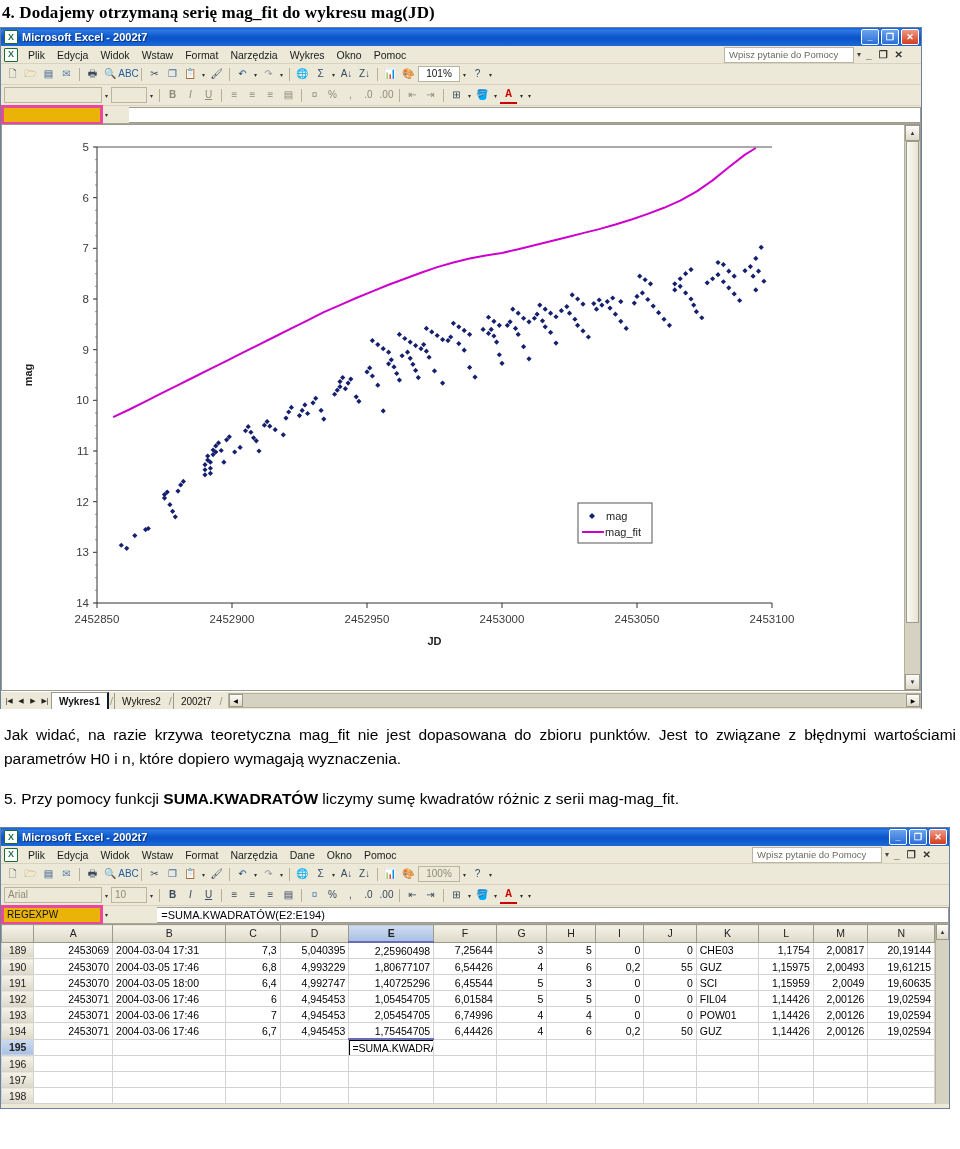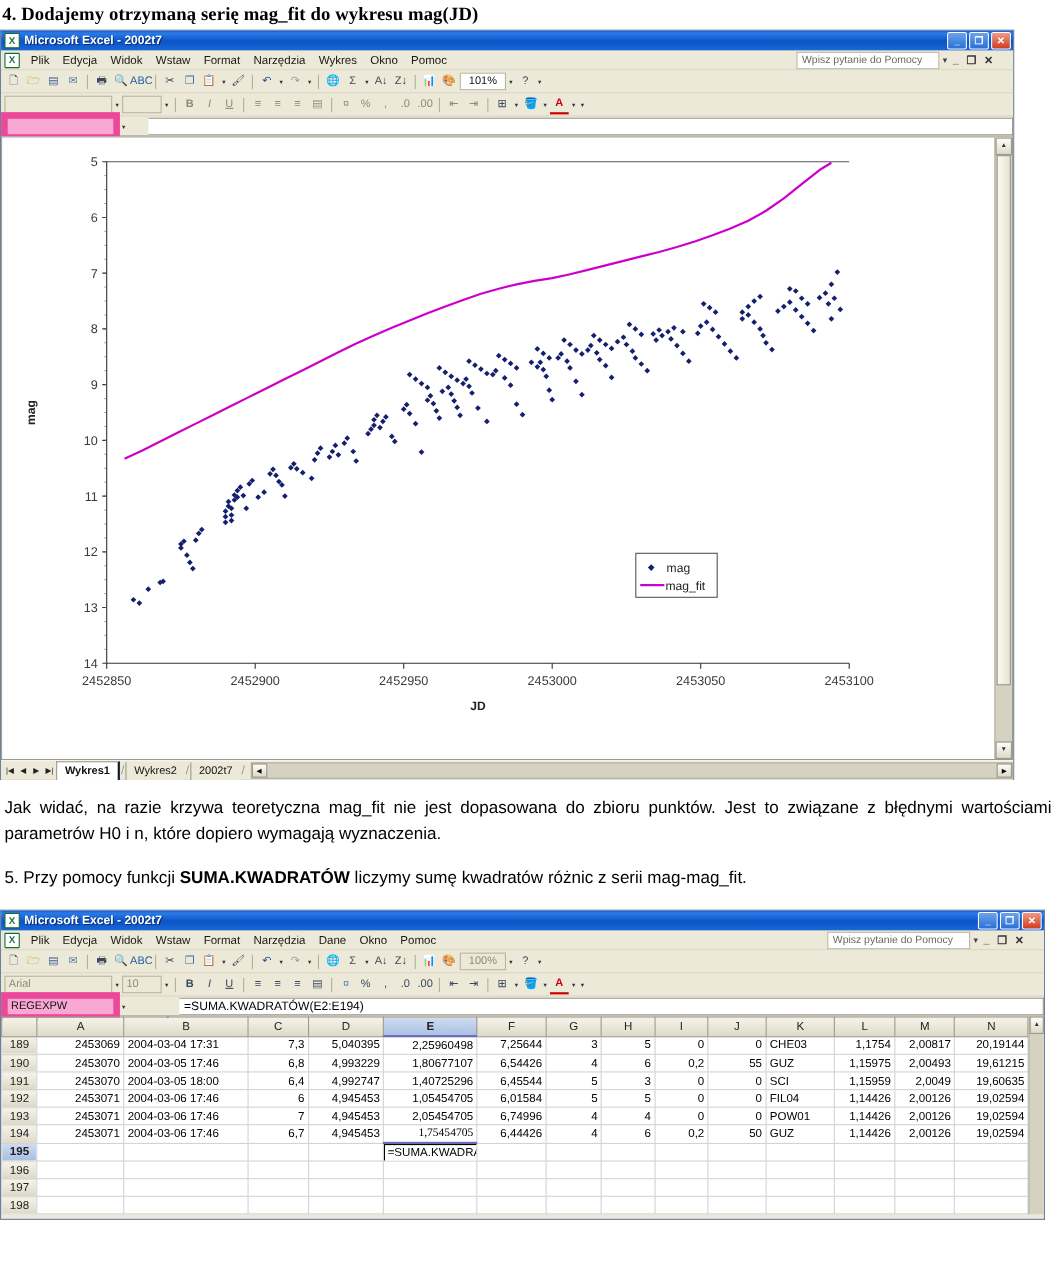--- a/index.html
+++ b/index.html
@@ -46,21 +46,21 @@
   .caret{font-size:6px;color:#333;width:7px;text-align:center;}
   .zoombox{background:#fff;border:1px solid #b9b5a0;font-size:10px;padding:0 3px;height:14px;
            line-height:14px;min-width:34px;text-align:center;color:#111;}
   .zoombox.gray{background:#ece9d8;color:#8d8a78;}
   .fontbox{background:#ece9d8;border:1px solid #b9b5a0;font-size:10px;height:14px;line-height:14px;
            color:#8d8a78;padding:0 3px;display:flex;align-items:center;}
 
   
   .fbar{height:17px;display:flex;align-items:center;background:#ece9d8;
         border-bottom:1px solid #aaa69a;}
-  .namebox{width:90px;height:14px;border:6px solid #ec4899;background:#f9a8d4;font-size:10px;
+  .namebox{width:90px;height:14px;border:3px solid #ec4899;background:#eab308;font-size:10px;
            display:flex;align-items:center;padding:0 3px;color:#111;}
   .fxgrp{display:flex;gap:4px;padding:0 5px;margin-top:30px;}
   .fx{font-family:"Liberation Serif",serif;font-style:italic;font-size:11px;color:#1c3f94;font-weight:bold;}
   .finput{flex:1;height:14px;background:#fff;border:1px solid #9e9b8c;border-left:none;
           font-size:11px;display:flex;align-items:center;padding:0 4px;color:#000;}
 
   
   .chartwrap{position:relative;background:#fff;border:1px solid #9c9a8c;overflow:hidden;}
   .chart-svg{display:block;}
   .vscroll{position:absolute;top:0;right:0;width:15px;bottom:0;background:#d6d2c2;
@@ -92,21 +92,21 @@
                  font-weight:normal;font-size:10.5px;height:14px;color:#222;}
   table.sheet th.sel{background:linear-gradient(180deg,#cfdcf0,#a8c0e4);font-weight:bold;}
   table.sheet td{border:1px solid #d3d3d3;height:15px;padding:0 3px;white-space:nowrap;overflow:hidden;}
   td.rh{background:linear-gradient(180deg,#f5f3e9,#ddd9c8);border:1px solid #9c9a8c;
         text-align:center;color:#222;}
   td.rh.sel{background:linear-gradient(180deg,#cfdcf0,#a8c0e4);font-weight:bold;}
   td.num{text-align:right;}
   td.txt{text-align:left;}
   td.ecol{border-left:2px solid #6a6ab5;border-right:2px solid #6a6ab5;}
   td.ecol.top{border-top:2px solid #6a6ab5;}
-  td.ecol.bot{border-bottom:2px solid #6a6ab5;font-family:Liberation Serif, serif;}
+  td.ecol.bot{border-bottom:2px solid #6a6ab5;}
   .editcell{position:relative;}
   .editbox{position:absolute;left:0;top:0;height:15px;background:#fff;border:1px solid #000;
            font-size:10.5px;padding:0 2px;white-space:nowrap;z-index:5;line-height:15px;}
   .gscrollv{width:13px;background:#d6d2c2;border-left:1px solid #b5b09a;}
 </style>
 </head>
 <body>
 
 <div class="doc-head">4. Dodajemy otrzymaną serię mag_fit do wykresu mag(JD)</div>
 

